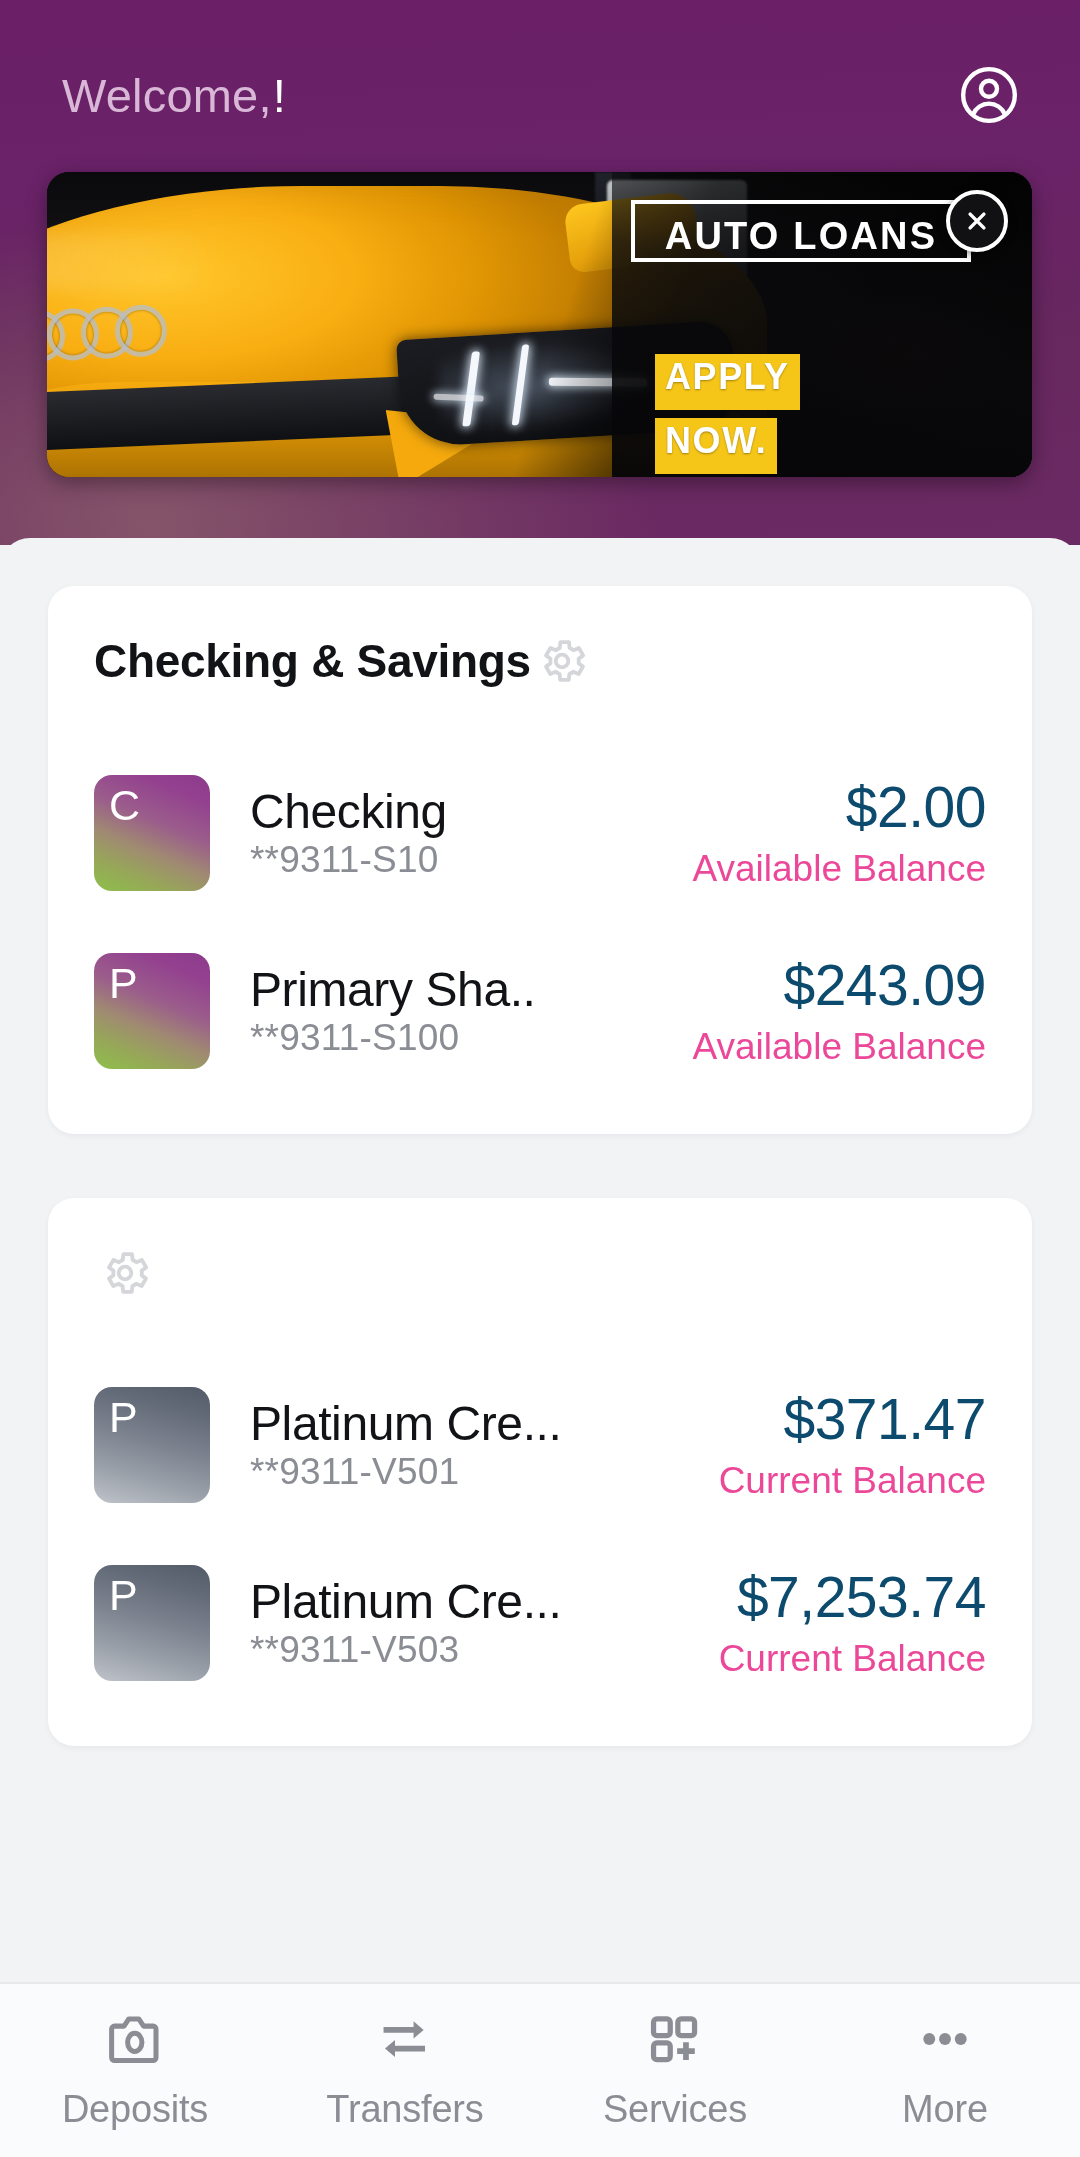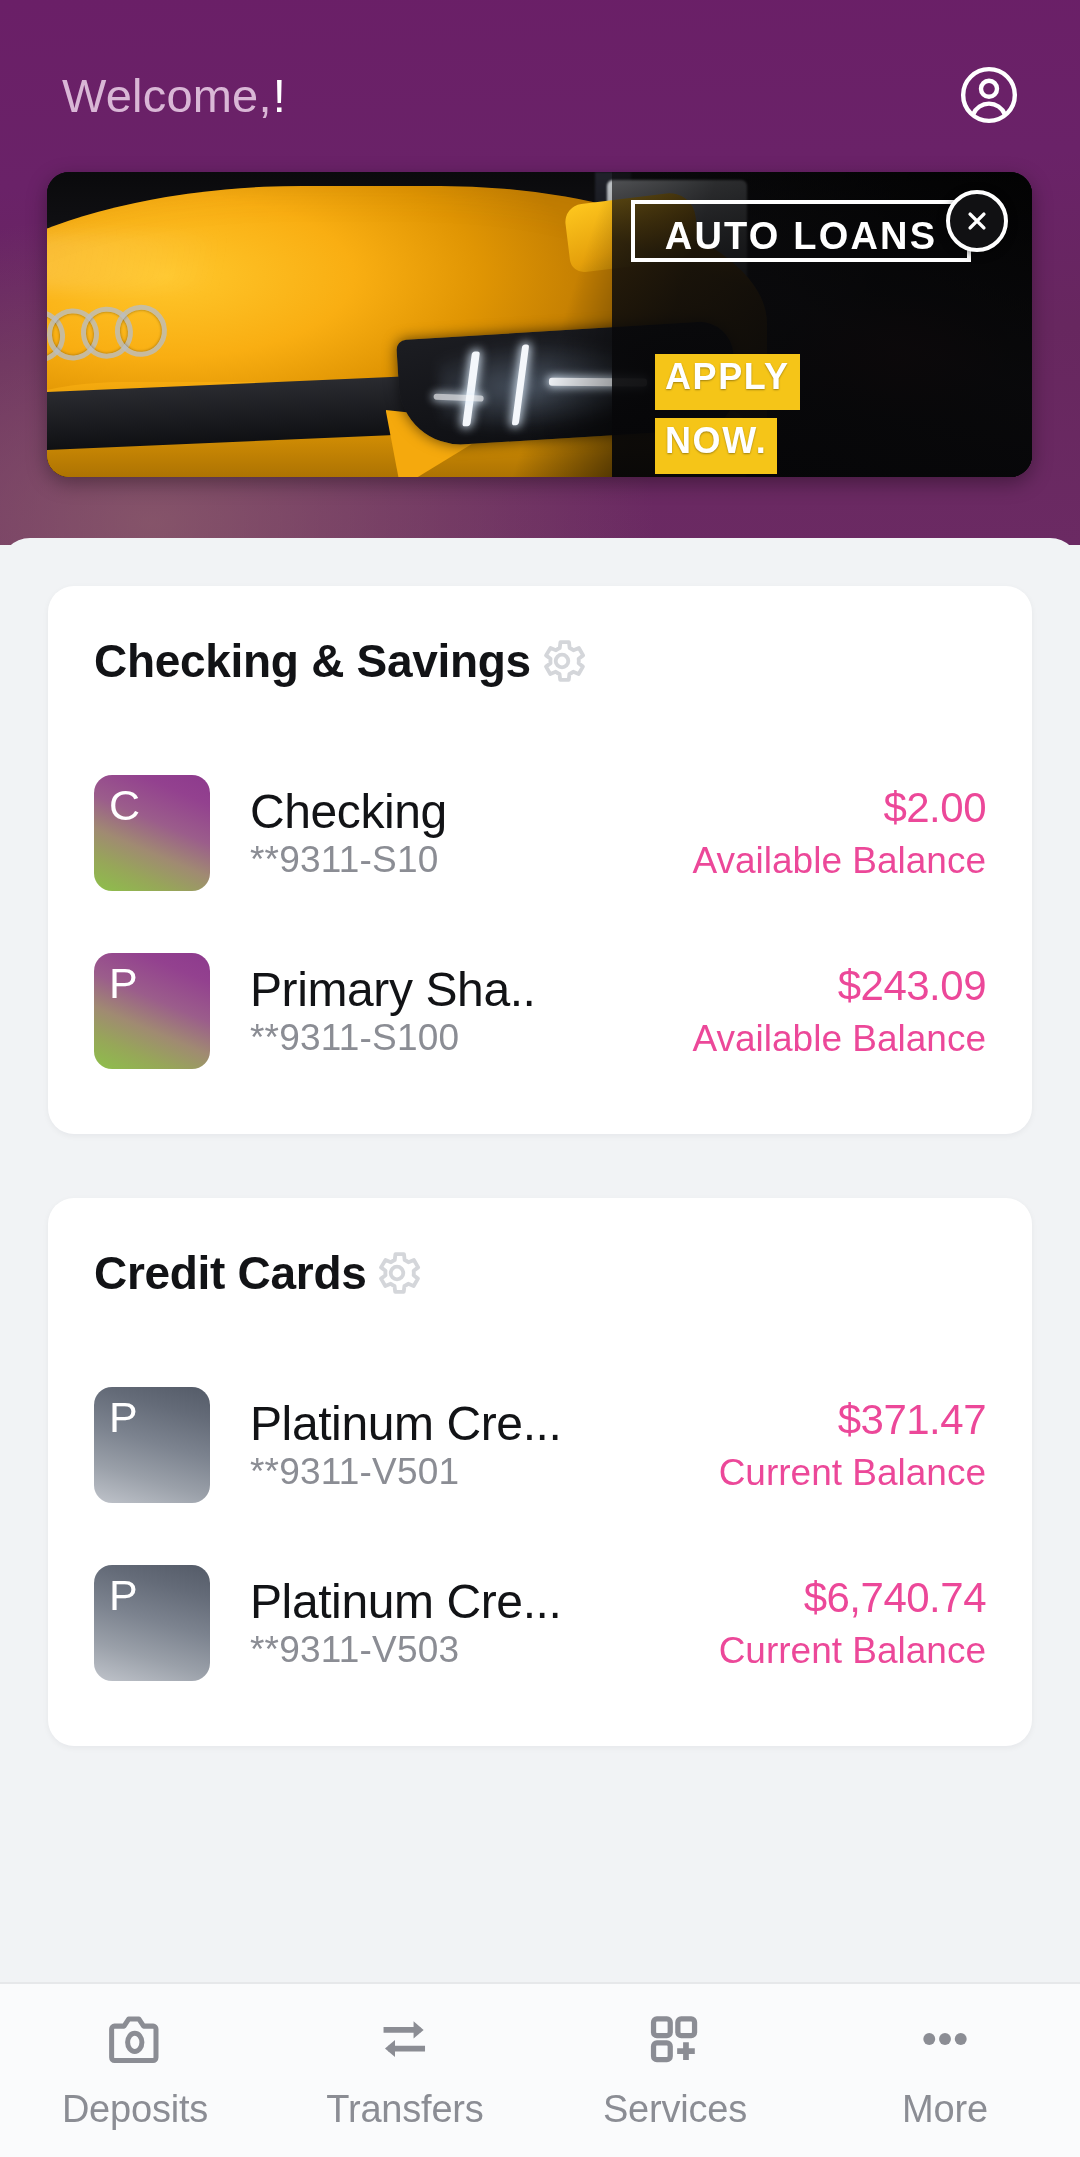--- a/index.html
+++ b/index.html
@@ -193,21 +193,21 @@
     color:#ffffff; font-size:43px; font-weight:400; line-height:1;
   }
   .row-mid { flex:1 1 auto; min-width:0; padding-left:40px; }
   .row-name {
     font-size:48px; color:#121316; font-weight:400; line-height:1.12;
     letter-spacing:-0.4px; white-space:nowrap; overflow:hidden;
   }
   .row-mask { font-size:37px; color:#8b8d94; letter-spacing:0.2px; }
   .row-right { flex:0 0 auto; text-align:right; padding-left:20px; }
   .row-amount {
-    font-size:42px; color:#ec4899; font-weight:400; line-height:1.12;
+    font-size:57px; color:#0c4a6e; font-weight:400; line-height:1.12;
     letter-spacing:-0.5px; white-space:nowrap;
   }
   .row-sub { font-size:37px; color:#ec4899; margin-top:9px; white-space:nowrap; }
 
   
   .navbar {
     position:absolute; left:0; bottom:0; width:1080px; height:175px;
     background:#fafbfc; border-top:2px solid #e6e8ea;
     display:flex; align-items:flex-start; padding-top:22px;
   }
@@ -329,21 +329,20 @@
             <div class="row-amount">$243.09</div>
             <div class="row-sub">Available Balance</div>
           </div>
         </div>
 
       </div>
     </div>
 
     <div class="card card-cc">
       <div class="card-head">
-        <div class="card-title">Credit Cards</div>
         <div class="gear-btn">
           <svg width="54" height="54" viewBox="0 0 24 24">
             <path d="M19.4 13a7.6 7.6 0 0 0 0-2l2-1.5-1.9-3.3-2.4 1a7.7 7.7 0 0 0-1.7-1l-.3-2.6h-3.8l-.3 2.6a7.7 7.7 0 0 0-1.7 1l-2.4-1L4.9 9.5l2 1.5a7.6 7.6 0 0 0 0 2l-2 1.5 1.9 3.3 2.4-1a7.7 7.7 0 0 0 1.7 1l.3 2.6h3.8l.3-2.6a7.7 7.7 0 0 0 1.7-1l2.4 1 1.9-3.3z" fill="none" stroke="#d4d6da" stroke-width="1.7" stroke-linejoin="round"></path>
             <circle cx="12" cy="12" r="2.8" fill="none" stroke="#d4d6da" stroke-width="1.7"></circle>
           </svg>
         </div>
       </div>
       <div class="rows">
 
         <div class="row">
@@ -362,21 +361,21 @@
 
         <div class="row">
           <div class="acct-tile tile-gray">
             <span class="tile-letter">P</span>
           </div>
           <div class="row-mid">
             <div class="row-name">Platinum Cre...</div>
             <div class="row-mask">**9311-V503</div>
           </div>
           <div class="row-right">
-            <div class="row-amount">$6,740.74</div>
+            <div class="row-amount">$7,253.74</div>
             <div class="row-sub">Current Balance</div>
           </div>
         </div>
 
       </div>
     </div>
   </div>
 
   <div class="navbar">
 

